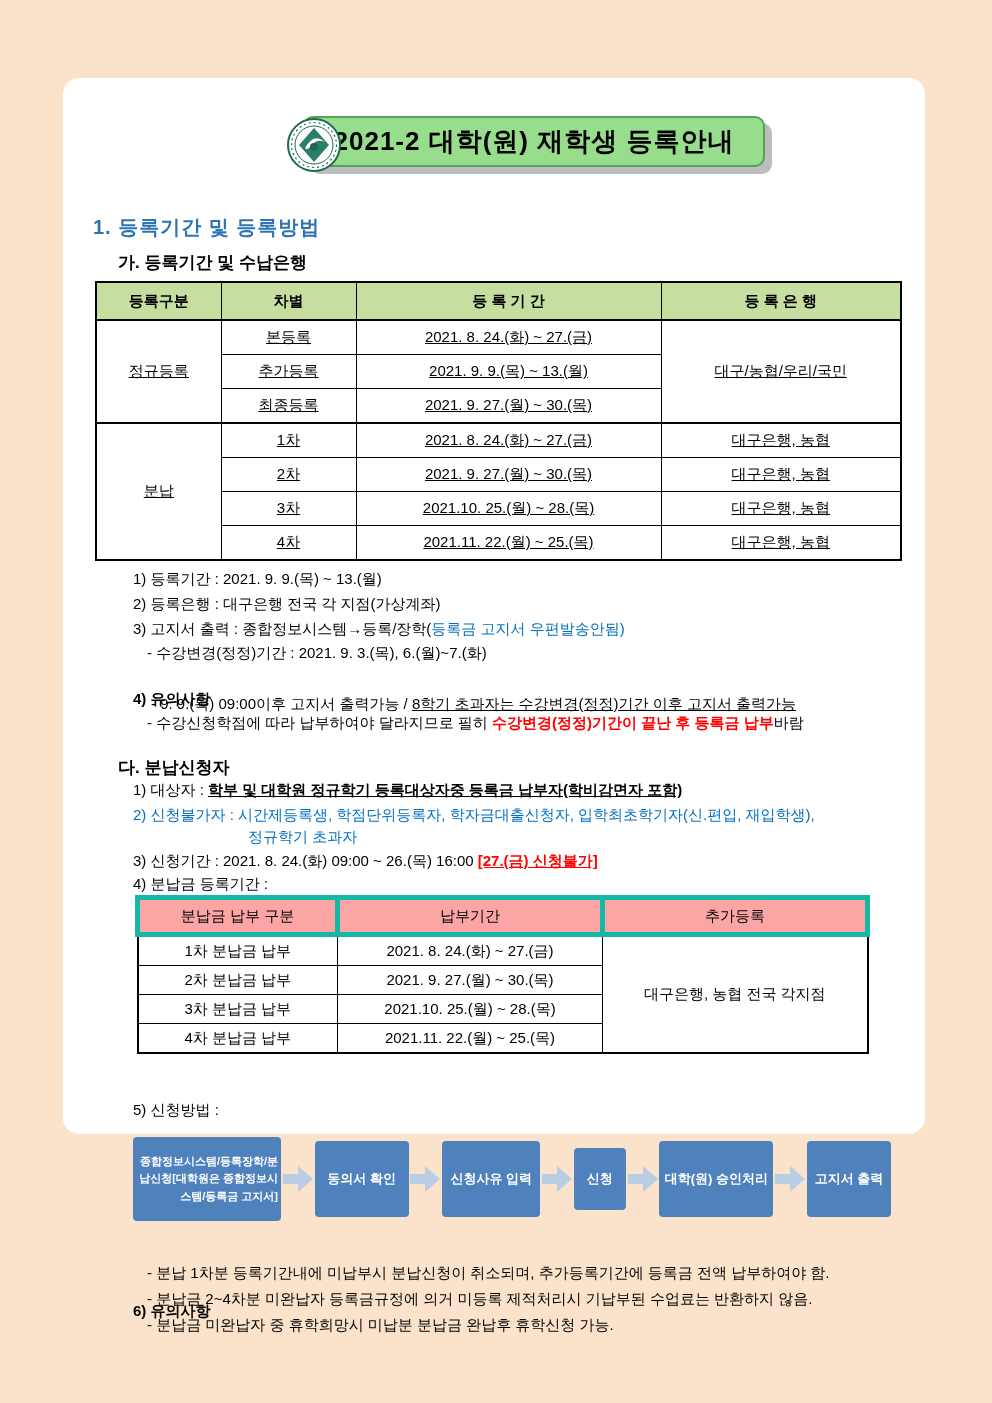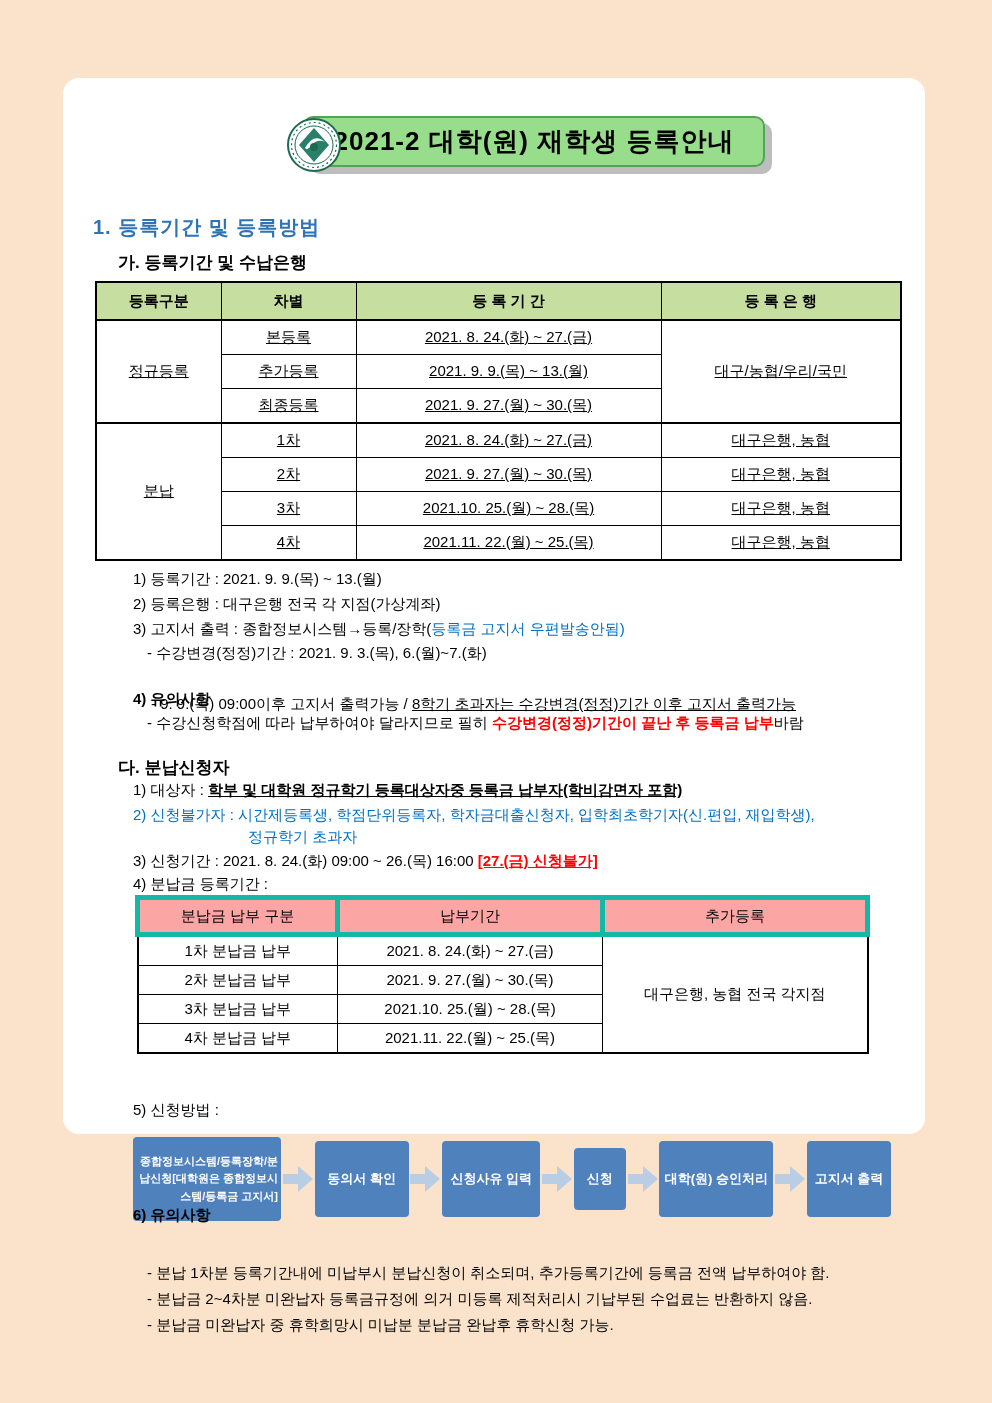--- a/index.html
+++ b/index.html
@@ -199,18 +199,18 @@
     <div class="arrow"></div>
     <div class="fbox fb3">신청사유 입력</div>
     <div class="arrow"></div>
     <div class="fbox fb4">신청</div>
     <div class="arrow"></div>
     <div class="fbox fb5">대학(원) 승인처리</div>
     <div class="arrow"></div>
     <div class="fbox fb6">고지서 출력</div>
   </div>
 
-  <div class="line bold" style="left:70px; top:1128px;">6) 유의사항</div>
+  <div class="line bold" style="left:70px; top:1224px;">6) 유의사항</div>
   <div class="line" style="left:84px; top:1186px;">- 분납 1차분 등록기간내에 미납부시 분납신청이 취소되며, 추가등록기간에 등록금 전액 납부하여야 함.</div>
   <div class="line" style="left:84px; top:1212px;">- 분납금 2~4차분 미완납자 등록금규정에 의거 미등록 제적처리시 기납부된 수업료는 반환하지 않음.</div>
   <div class="line" style="left:84px; top:1238px;">- 분납금 미완납자 중 휴학희망시 미납분 분납금 완납후 휴학신청 가능.</div>
 
 </div>
 
 </body></html>

